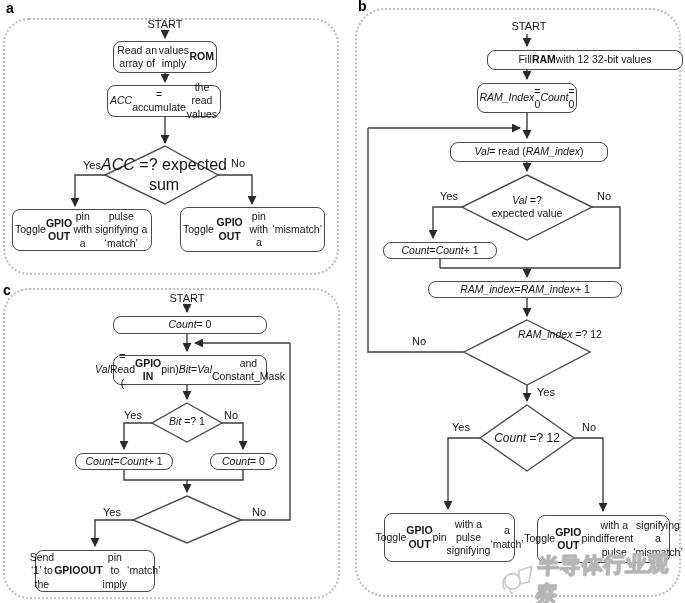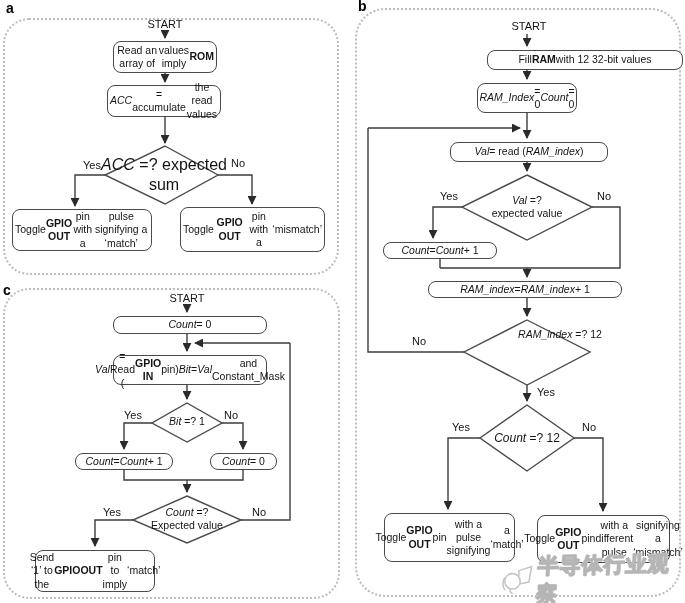--- a/index.html
+++ b/index.html
@@ -197,21 +197,20 @@
       <span> pin to imply</span>
       <br>
       <span>‘match’</span>
     </div>
 
   <div class="ctr" style="left:164px;top:175px;font-size:16px;"><span style="font-style: italic;">ACC</span><span> =? expected</span><br><span>sum</span></div>
   <div class="ctr" style="left:527px;top:207px;font-size:10.5px;"><span style="font-style: italic;">Val</span><span> =?</span><br><span>expected value</span></div>
   <div class="ctr" style="left:527px;top:335px;font-size:10.5px;margin-left:33px;"><span style="font-style: italic;">RAM_index</span><span> =? 12</span></div>
   <div class="ctr" style="left:527px;top:438px;font-size:12px;"><span style="font-style: italic;">Count</span><span> =? 12</span></div>
   <div class="ctr" style="left:187px;top:422px;font-size:10.5px;"><span style="font-style: italic;">Bit</span><span> =? 1</span></div>
-  <div class="ctr" style="left:187px;top:519px;font-size:10.5px;"><span style="font-style: italic;">Count</span><span> =?</span><br><span>Expected value</span></div>
 
   <div class="ctr" style="left:92px;top:166px;">Yes</div>
   <div class="ctr" style="left:238px;top:164px;">No</div>
   <div class="ctr" style="left:449px;top:197px;">Yes</div>
   <div class="ctr" style="left:604px;top:197px;">No</div>
   <div class="ctr" style="left:419px;top:342px;">No</div>
   <div class="ctr" style="left:546px;top:393px;">Yes</div>
   <div class="ctr" style="left:461px;top:428px;">Yes</div>
   <div class="ctr" style="left:589px;top:428px;">No</div>
   <div class="ctr" style="left:133px;top:416px;">Yes</div>

